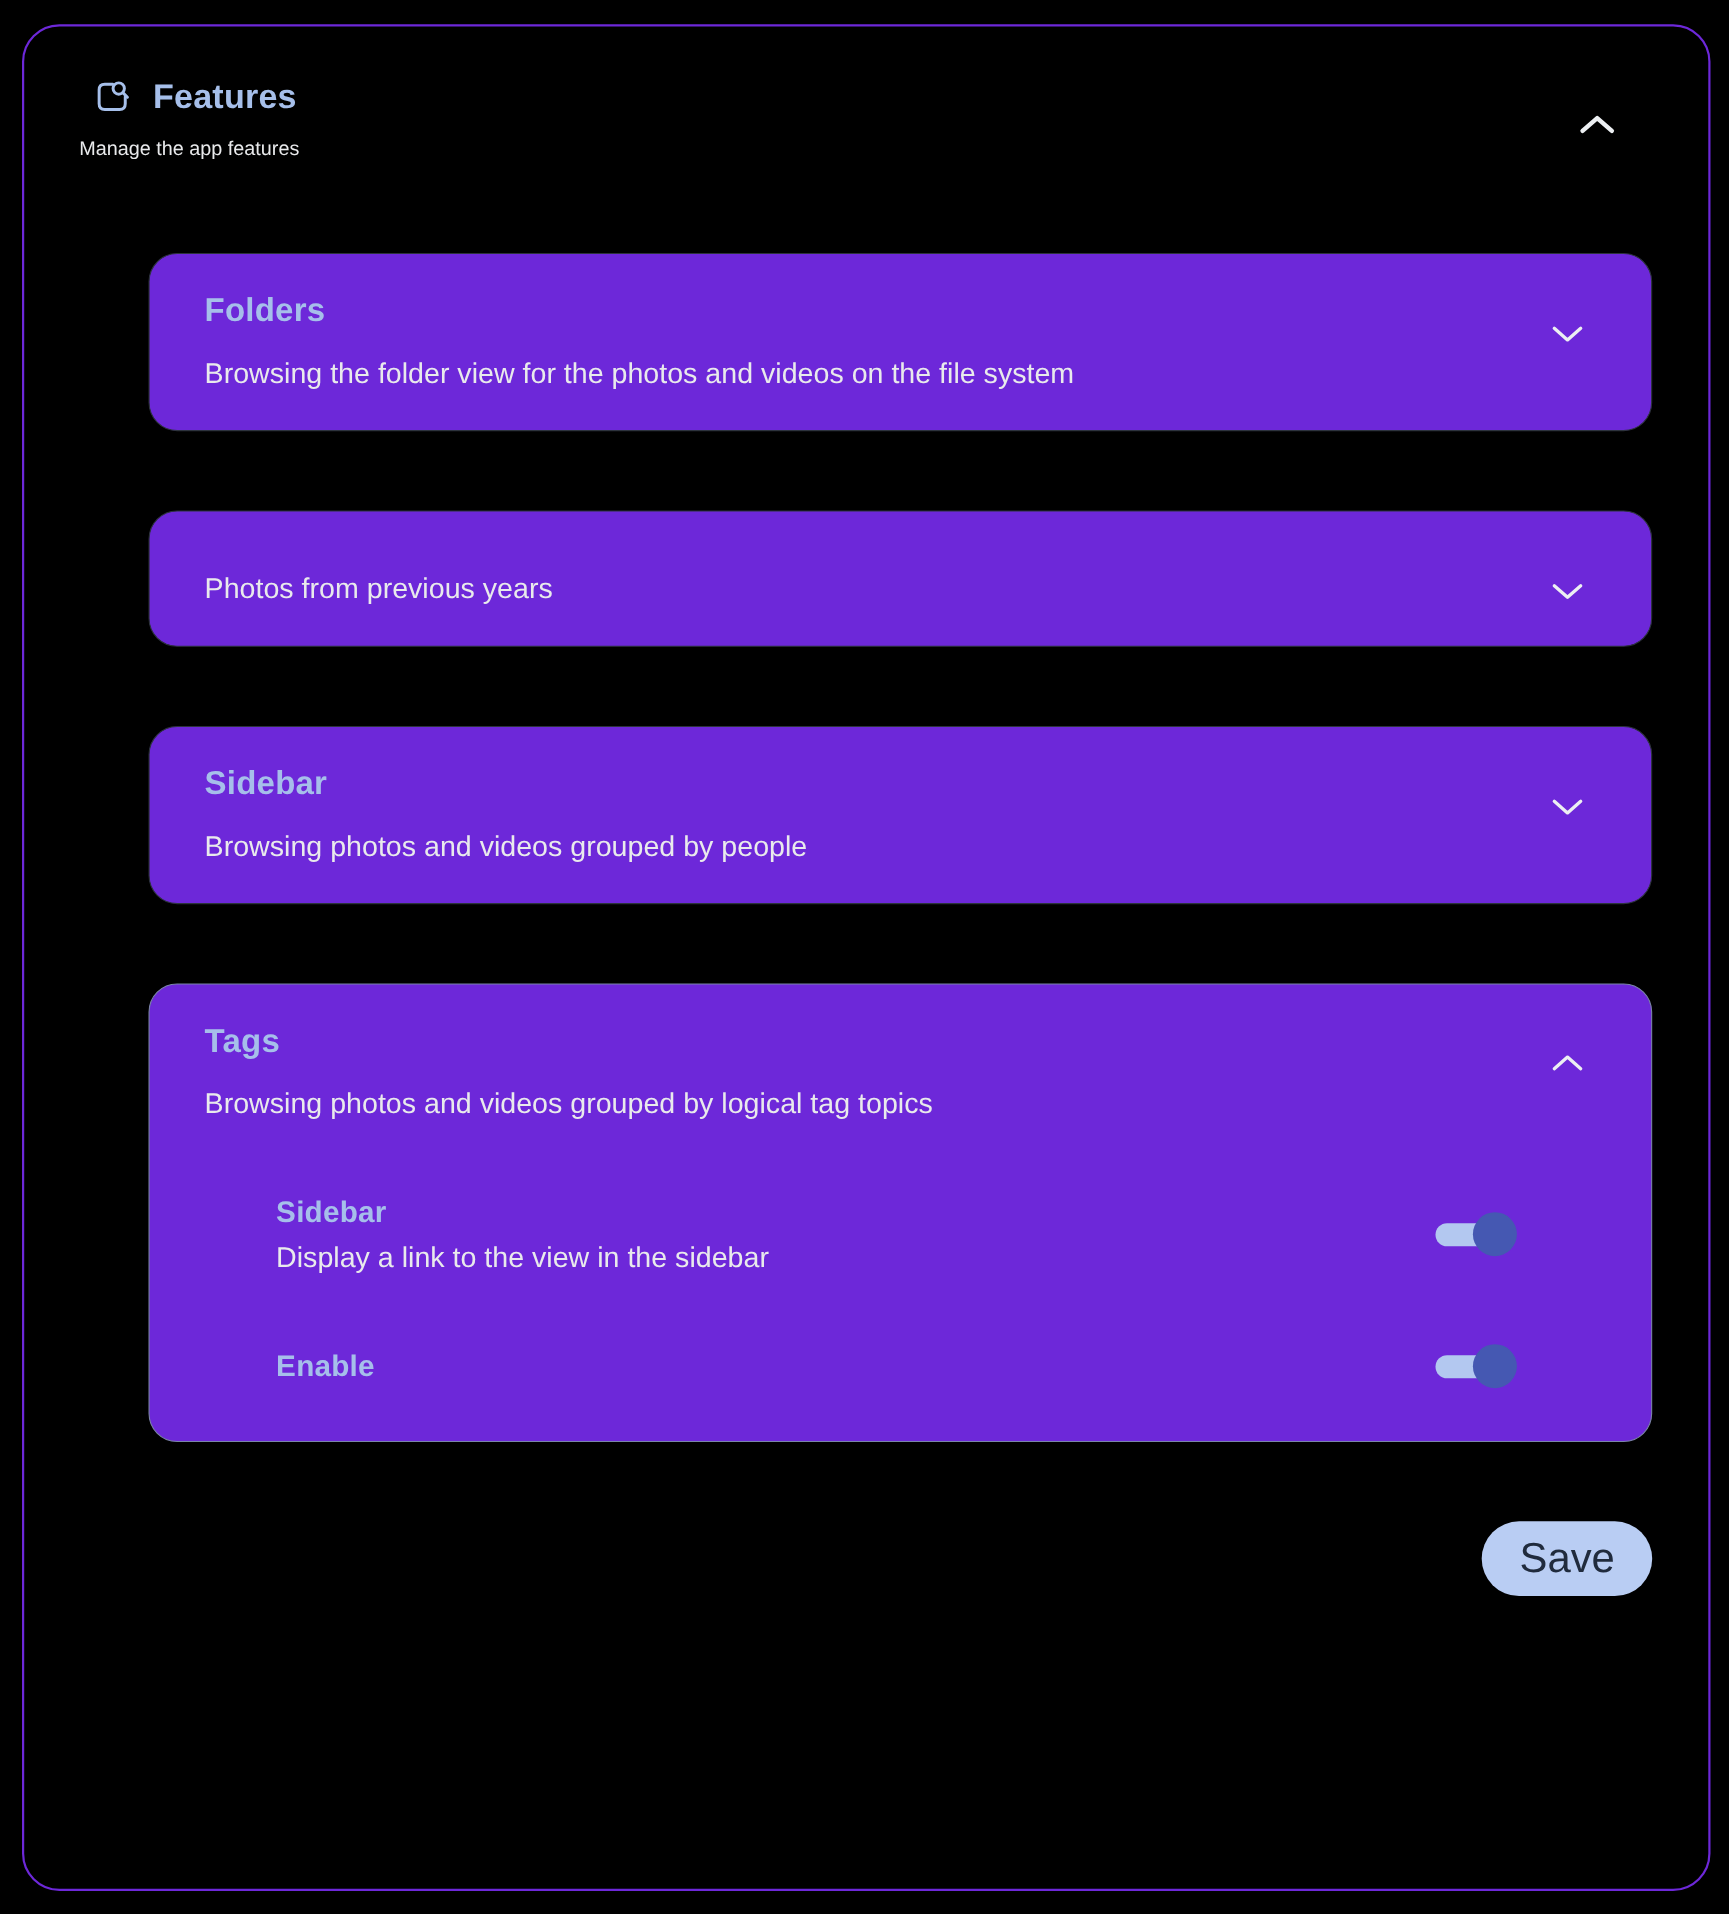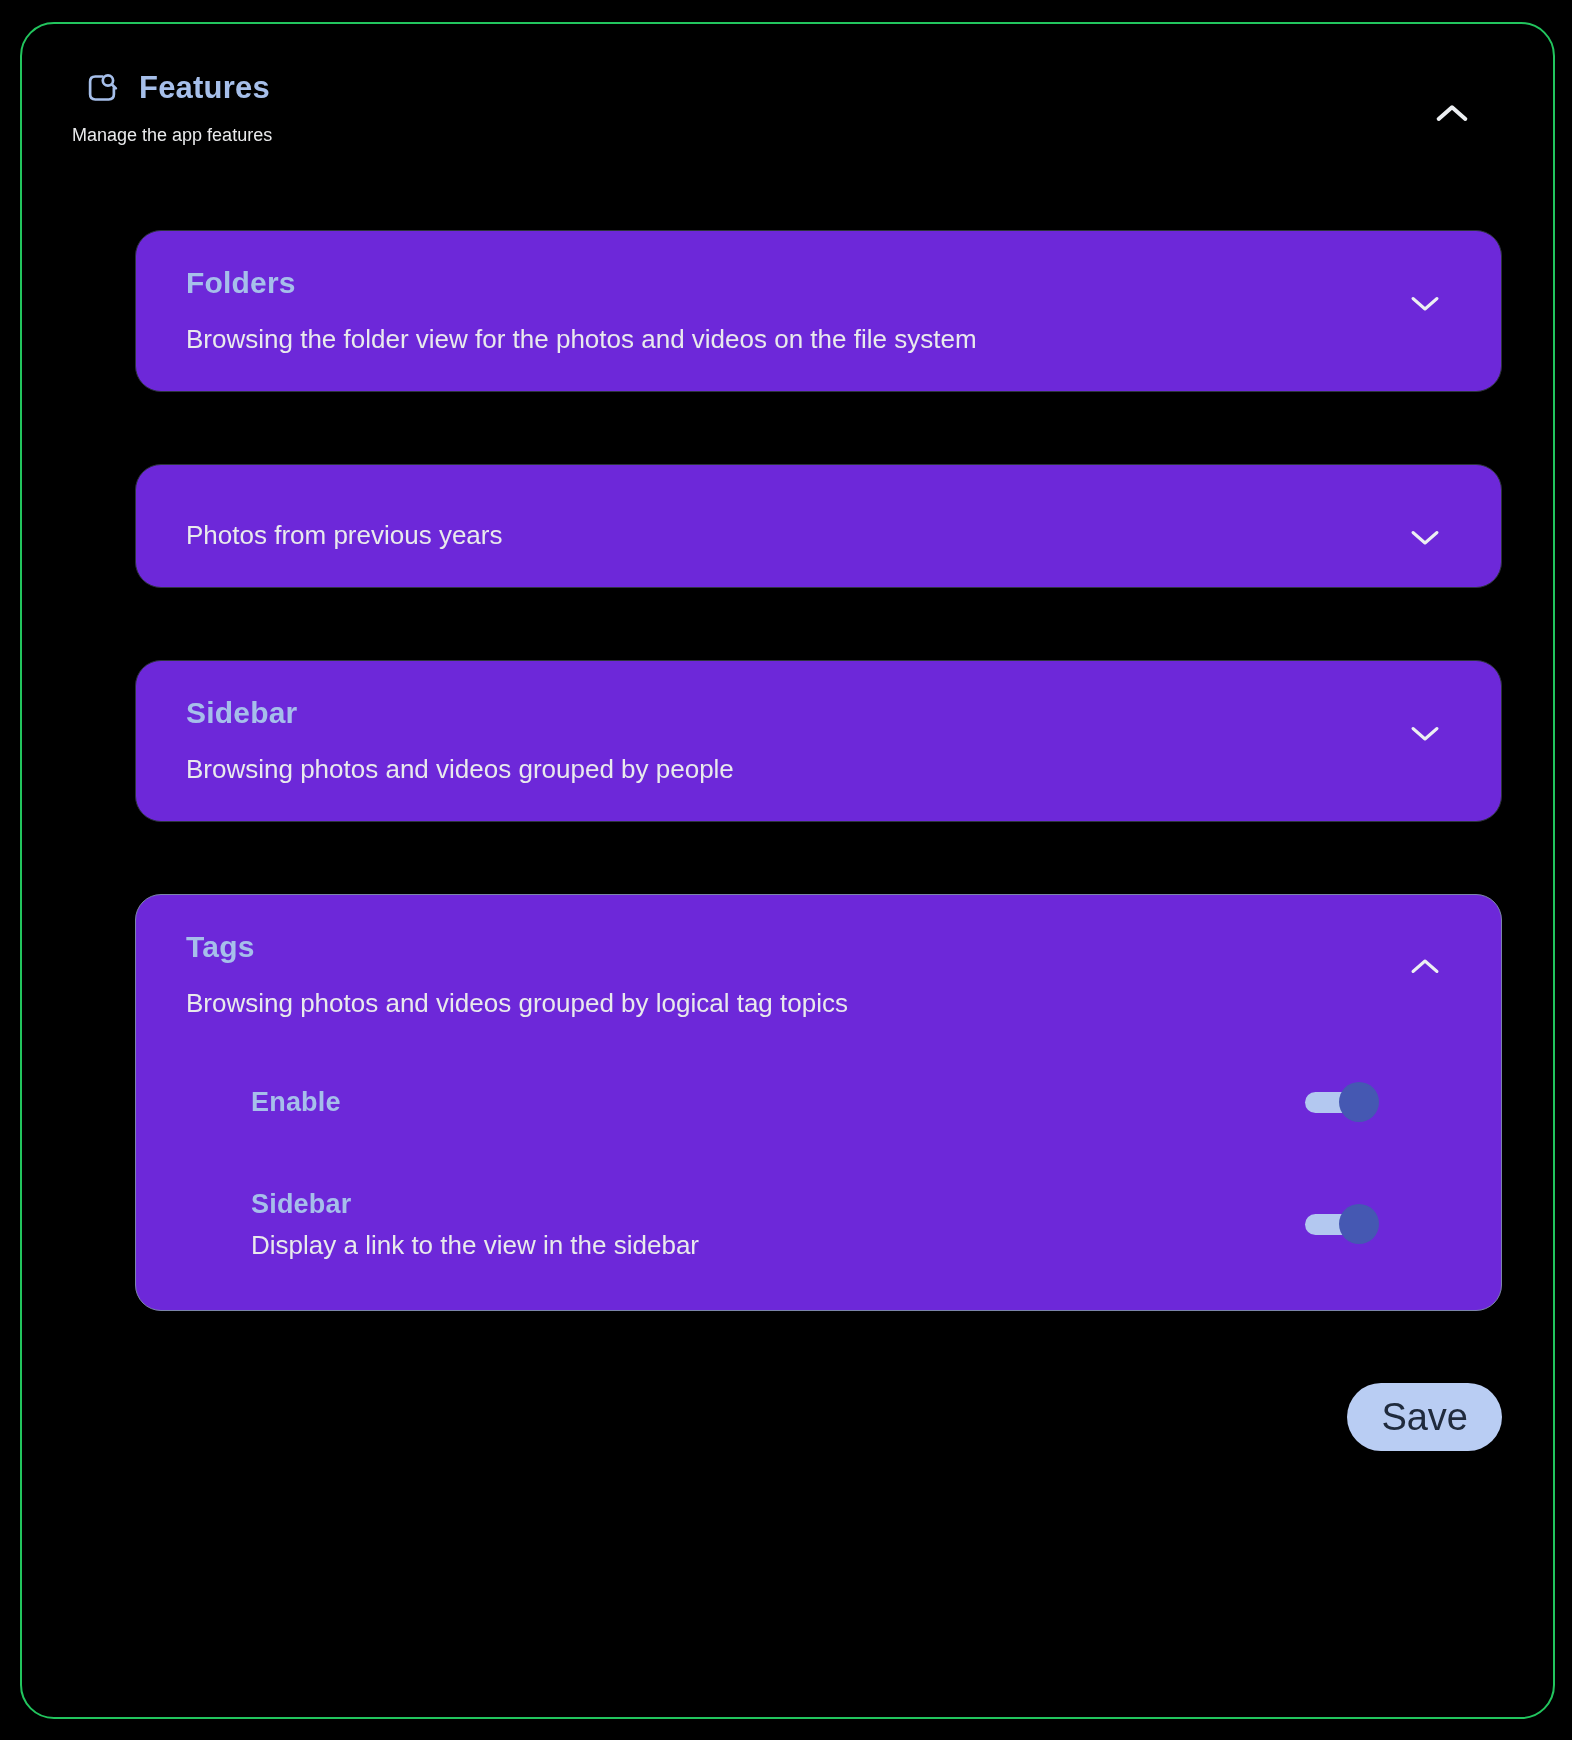--- a/index.html
+++ b/index.html
@@ -7,21 +7,21 @@
     width: 1572px; height: 1740px;
     background: #000;
     font-family: "Liberation Sans", sans-serif;
     overflow: hidden;
   }
   .panel {
     position: absolute;
     left: 20px; top: 22px;
     width: 1535px; height: 1697px;
     background: #000;
-    border: 2px solid #22c55e;
+    border: 2px solid #6d28d9;
     border-radius: 34px;
   }
   
   .panel-header {
     position: relative;
     padding: 42px 50px 0 50px;
   }
   .header-title-row {
     display: flex;
     align-items: center;
@@ -225,40 +225,40 @@
       <div class="card-title">Tags</div>
       <div class="card-desc">Browsing photos and videos grouped by logical tag topics</div>
       <button class="card-chevron chevron-up">
         <span>
           <svg viewBox="0 0 24 18">
               <path d="M4 6 L12 13 L20 6" fill="none" stroke="currentColor" stroke-width="2" stroke-linecap="round" stroke-linejoin="round"></path>
             </svg>
         </span>
       </button>
 
-      <div class="setting-row">
-        <div class="setting-text">
-          <div class="setting-label">Enable</div>
-        </div>
-        <div class="toggle" role="switch" aria-checked="true">
-          <div class="toggle-track"></div>
-          <div class="toggle-thumb"></div>
-        </div>
-      </div>
-
       <div class="setting-row second">
         <div class="setting-text">
           <div class="setting-label">Sidebar</div>
           <div class="setting-desc">Display a link to the view in the sidebar</div>
         </div>
         <div class="toggle" role="switch" aria-checked="true">
           <div class="toggle-track"></div>
           <div class="toggle-thumb"></div>
         </div>
       </div>
+
+      <div class="setting-row">
+        <div class="setting-text">
+          <div class="setting-label">Enable</div>
+        </div>
+        <div class="toggle" role="switch" aria-checked="true">
+          <div class="toggle-track"></div>
+          <div class="toggle-thumb"></div>
+        </div>
+      </div>
     </div>
 
   </div>
 
   <div class="save-row">
     <button class="save-button">Save</button>
   </div>
 
 </div>
 

